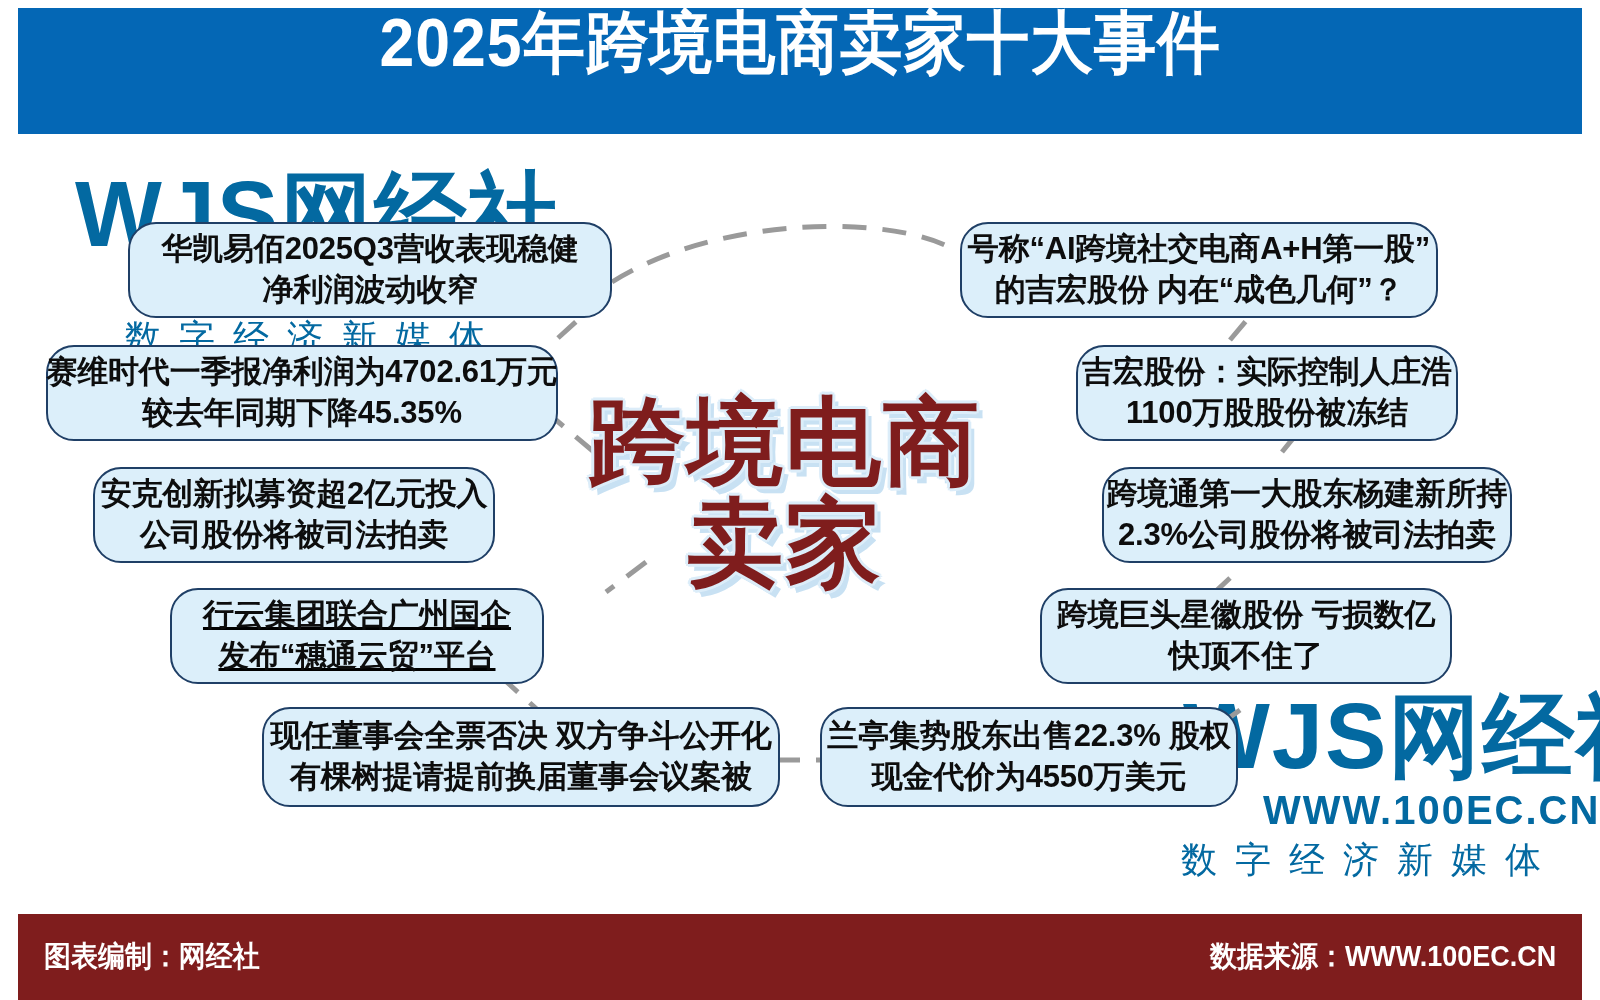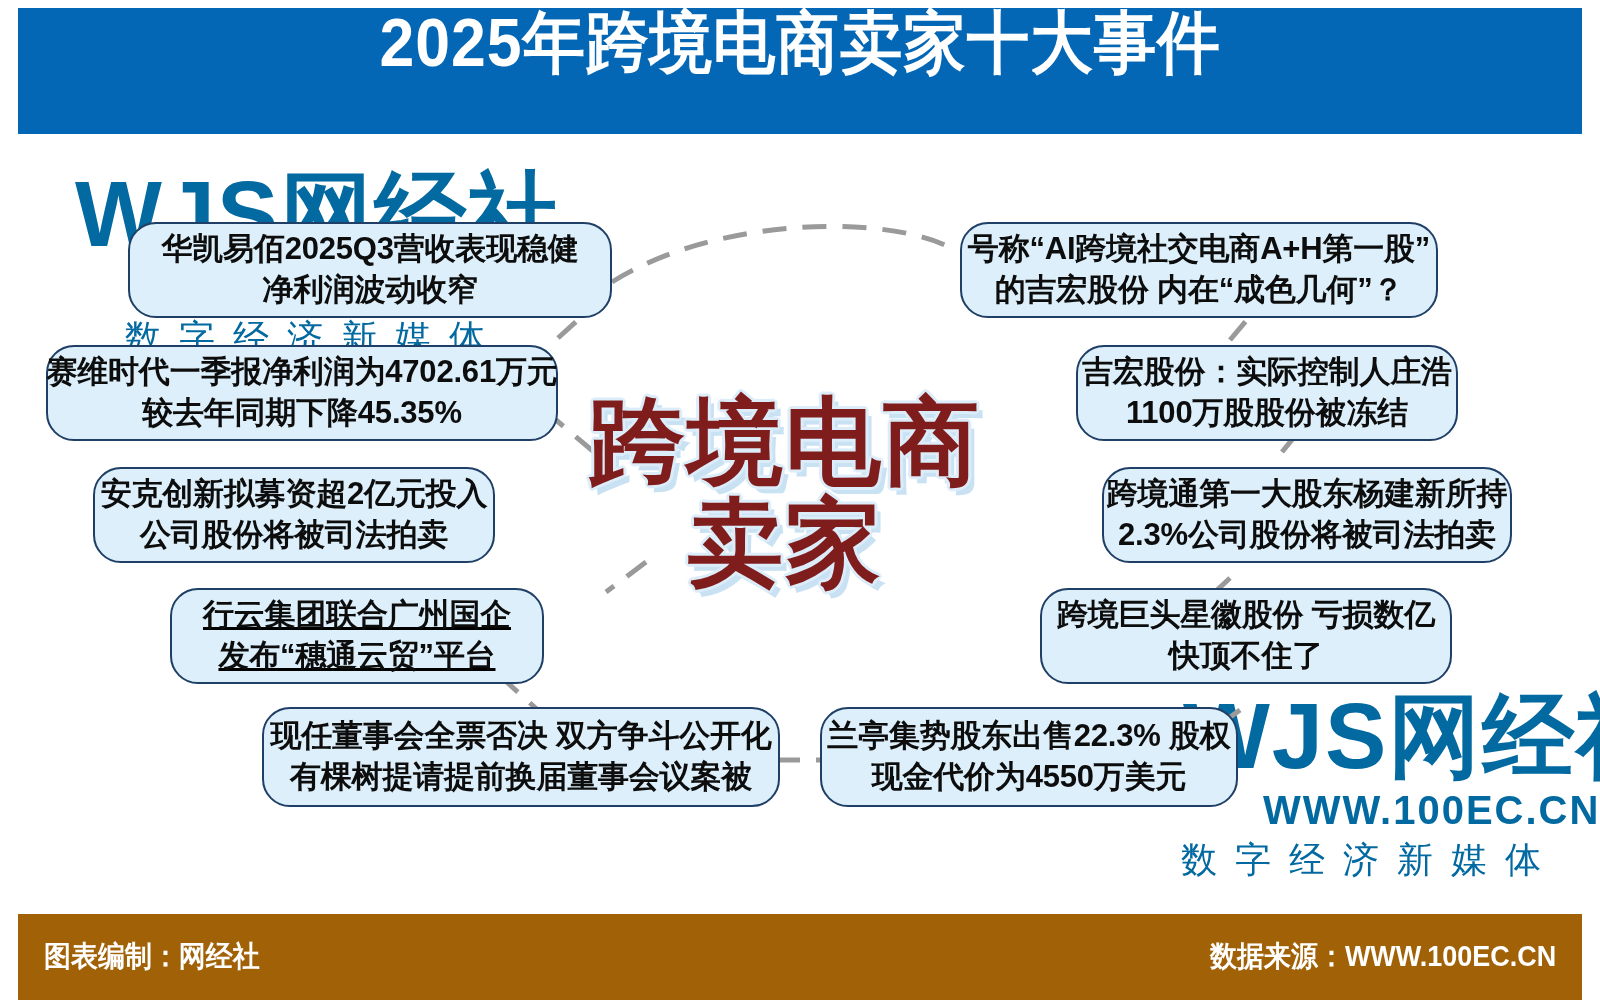--- a/index.html
+++ b/index.html
@@ -41,21 +41,21 @@
     white-space: nowrap;
   }
 
   
   .footer-banner {
     position: absolute;
     left: 18px;
     bottom: 0px;
     width: 1564px;
     height: 86px;
-    background: #a16207;
+    background: #7f1d1d;
     z-index: 30;
   }
   .footer-left {
     position: absolute;
     left: 26px;
     top: 50%;
     transform: translateY(-50%) scaleX(0.93);
     transform-origin: left center;
     color: #ffffff;
     font-size: 29px;

